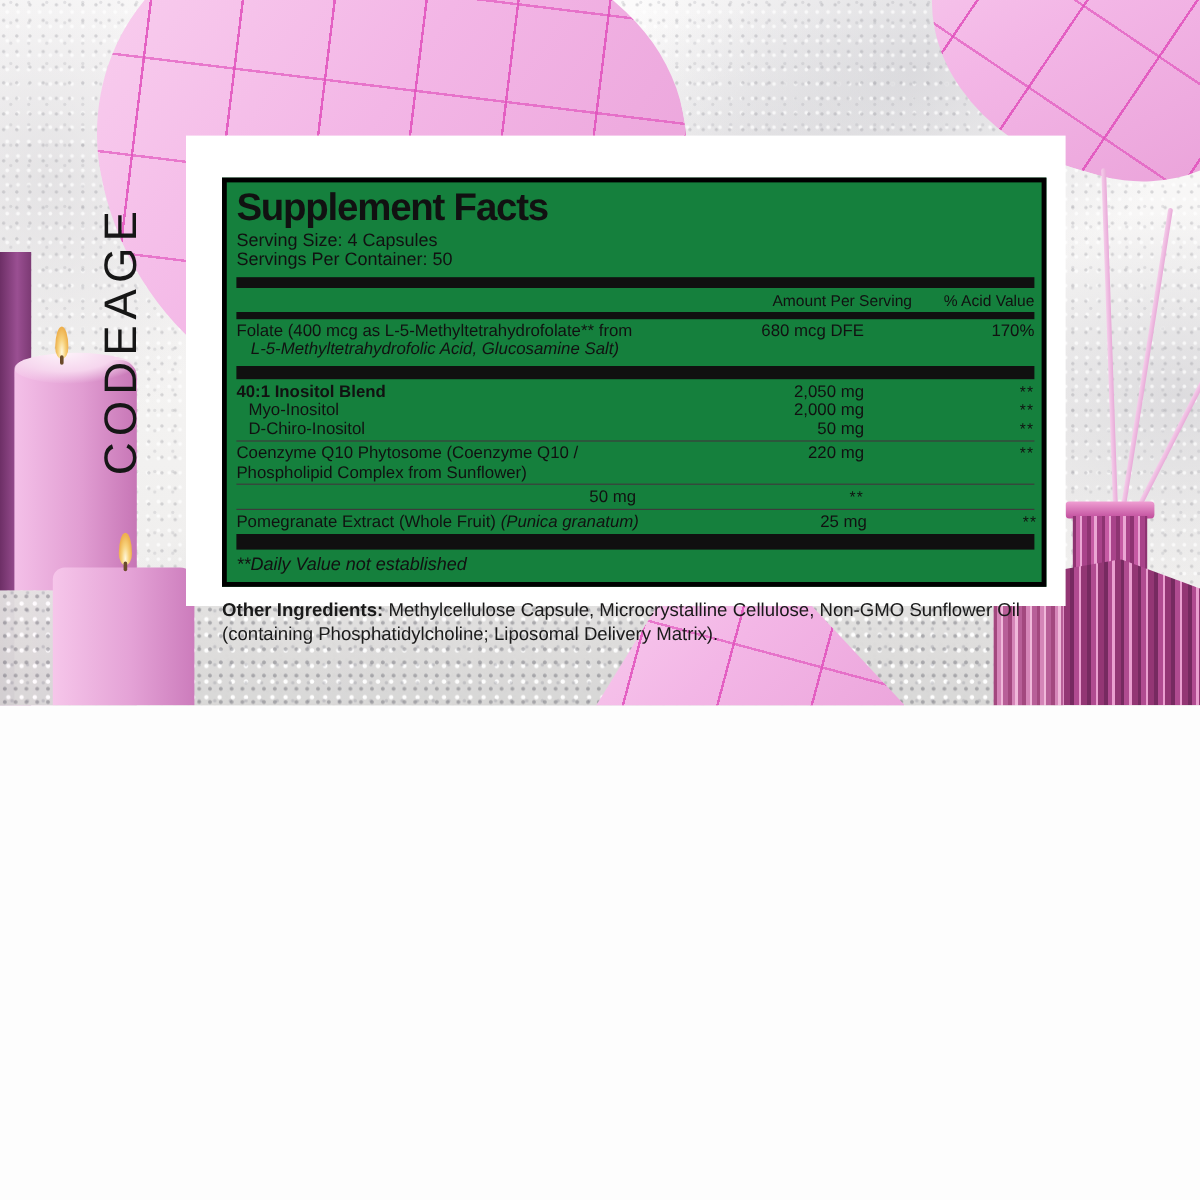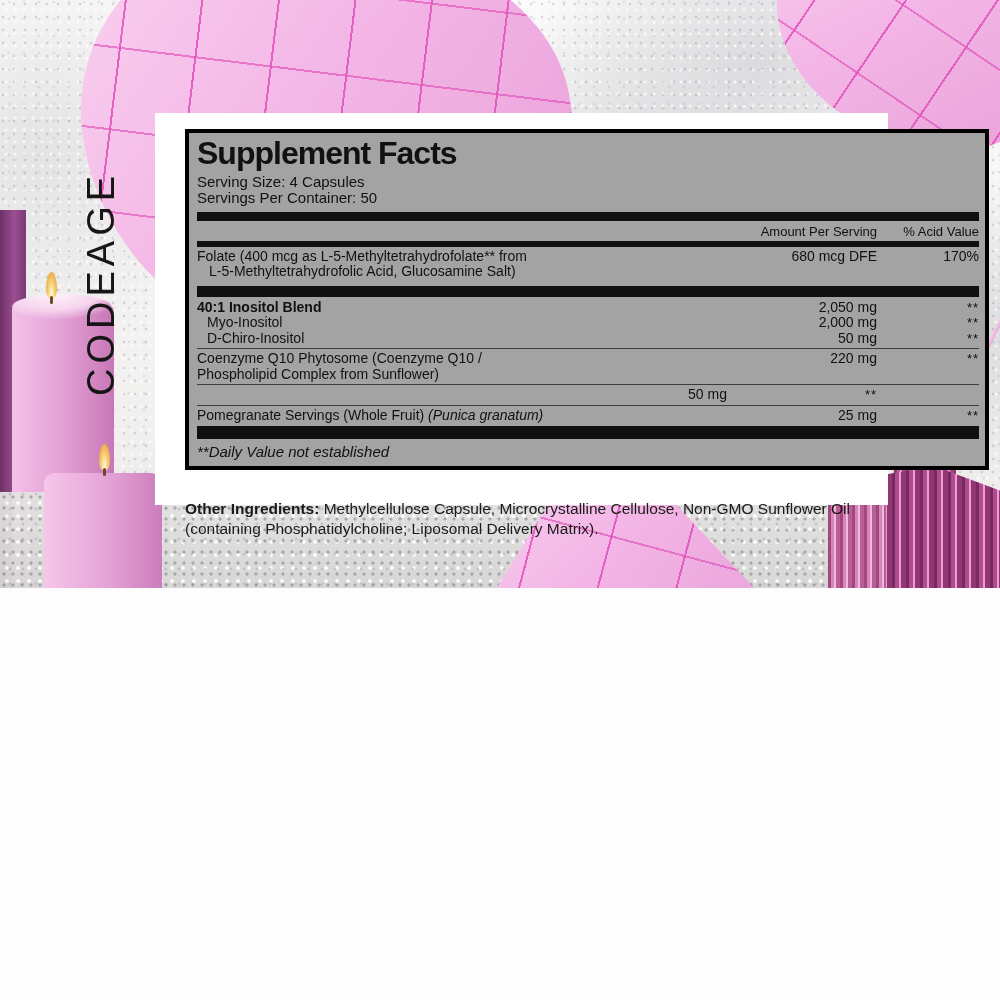--- a/index.html
+++ b/index.html
@@ -73,35 +73,35 @@
       clip-path:polygon(0 8%,46% 0,100% 20%,100% 100%,0 100%);}
   .vessel-side{position:absolute;left:828px;top:500px;width:58px;height:88px;
       background:repeating-linear-gradient(90deg,#a3487f 0 3px,#d585b8 3px 6px,#f0b8da 6px 8px,#b85f98 8px 12px);}
 
   .brand{position:absolute;left:80px;top:96px;height:300px;display:flex;align-items:center;
       writing-mode:vertical-rl;transform:rotate(180deg);
       font-size:38px;font-weight:400;letter-spacing:5px;color:#161616;}
 
   
   .facts-card{position:absolute;left:155px;top:113px;width:733px;height:392px;background:#fff;}
-  .facts-panel{position:absolute;left:30px;top:16px;width:804px;box-sizing:border-box;
-      border:4px solid #000;padding:4px 6px 5px 8px;background:#a3a3a3;}
+  .facts-panel{position:absolute;left:30px;top:35px;width:687px;box-sizing:border-box;
+      border:4px solid #000;padding:4px 6px 5px 8px;background:#15803d;}
   .sf-title{font-size:32px;line-height:1.02;font-weight:bold;letter-spacing:-1px;transform-origin:left;}
   .sf-serving{font-size:15px;line-height:16.5px;margin-top:4px;}
   .bar{background:#101010;}
   .bar-a{height:9px;margin-top:5px;}
   .bar-b{height:6px;}
   .bar-c{height:11px;margin:3px 0 3px;}
   .bar-d{height:13px;margin:3px 0 2px;}
   .sf-headrow,.row{display:grid;grid-template-columns:1fr 150px 102px;align-items:start;}
   .sf-headrow{font-size:13px;padding:3px 0 2px;}
-  .row{font-size:14px;line-height:15.5px;}
+  .row{font-size:14px;line-height:15.5px;gap:40px;}
   .cell-amt,.cell-dv{text-align:right;}
   .row .cell-dv{font-size:13px;letter-spacing:1px;}
-  .name-l2{padding-left:12px;}
+  .name-l2{padding-left:12px;font-style:italic;}
   .indent{padding-left:10px;}
   .bold{font-weight:bold;}
   .sep{border-top:1px solid #3c3c3c;margin:2px 0;}
   .folate-block{padding:2px 0 3px;}
   .sf-footnote{font-size:15px;padding:2px 0 1px;font-style:italic;}
   .other-ing{position:absolute;left:30px;top:342px;width:700px;font-size:15.5px;line-height:1.28;color:#1a1a1a;margin-top:44px;}
 
   
   .features{position:absolute;left:0;top:588px;width:1000px;height:412px;background:#fdfdfd;}
 </style>
@@ -183,21 +183,21 @@
         <div class="sep"></div>
 
         <div class="row">
           <div class="cell-amt">50 mg</div>
           <div class="cell-dv">**</div>
         </div>
         <div class="sep"></div>
 
         <div class="row">
           <div style="white-space:nowrap">
-            <span>Pomegranate Servings (Whole Fruit)</span>
+            <span>Pomegranate Extract (Whole Fruit)</span>
             <i>(Punica granatum)</i>
           </div>
           <div class="cell-amt">25 mg</div>
           <div class="cell-dv">**</div>
         </div>
         <div class="bar bar-d"></div>
 
         <div class="sf-footnote">**Daily Value not established</div>
       </div>
 

